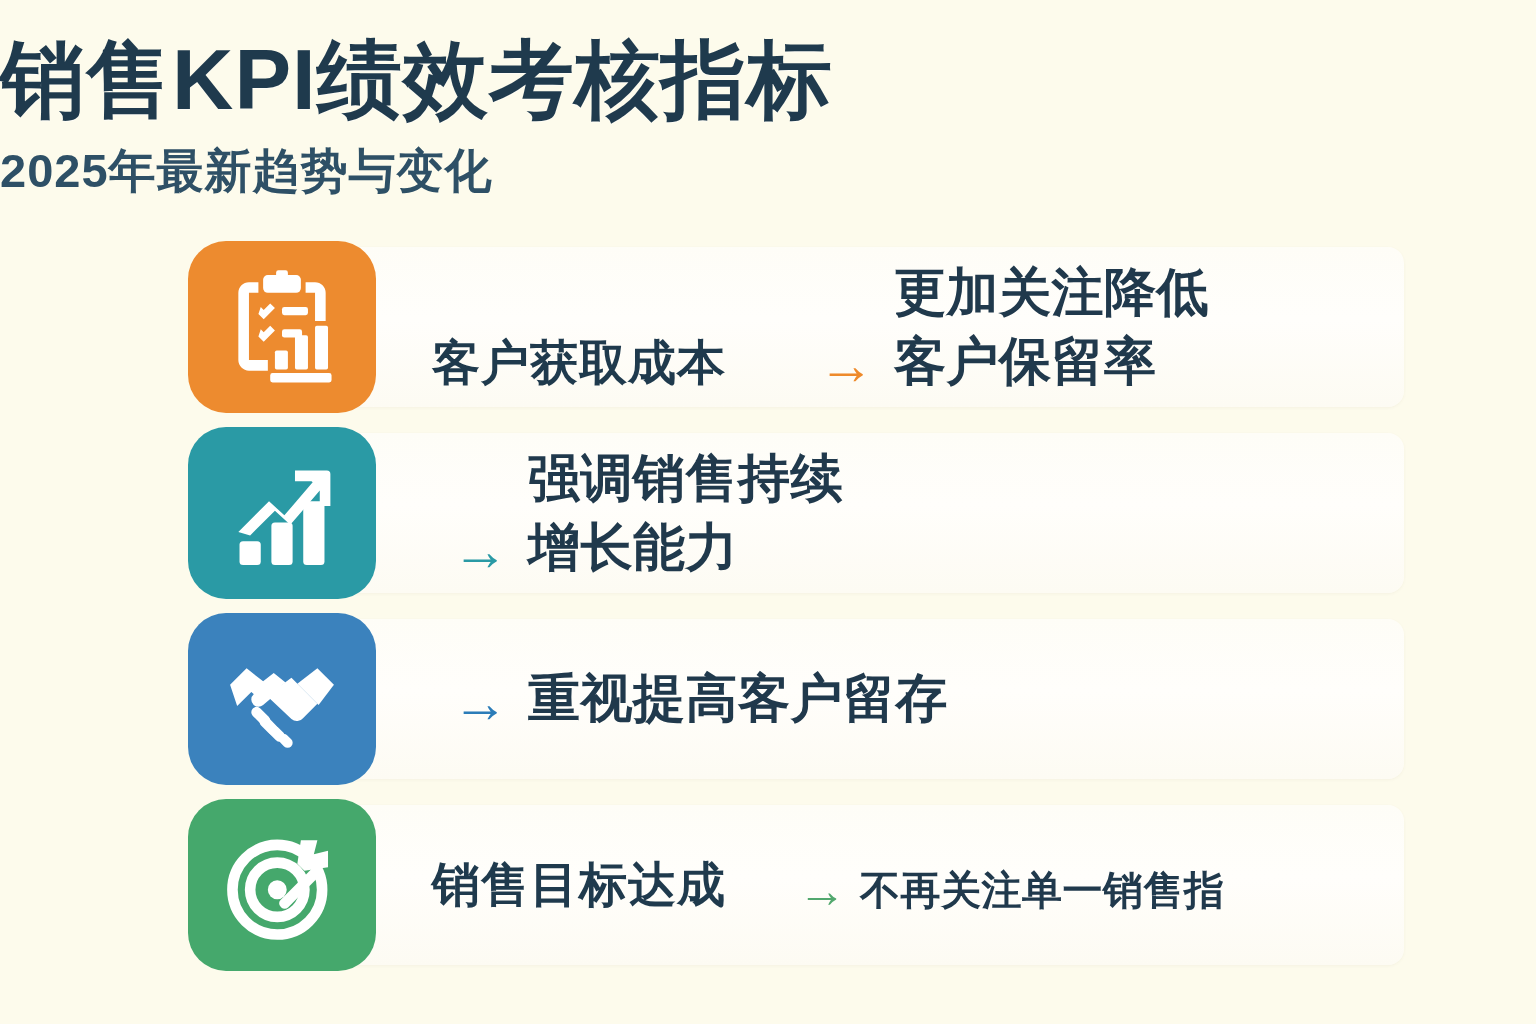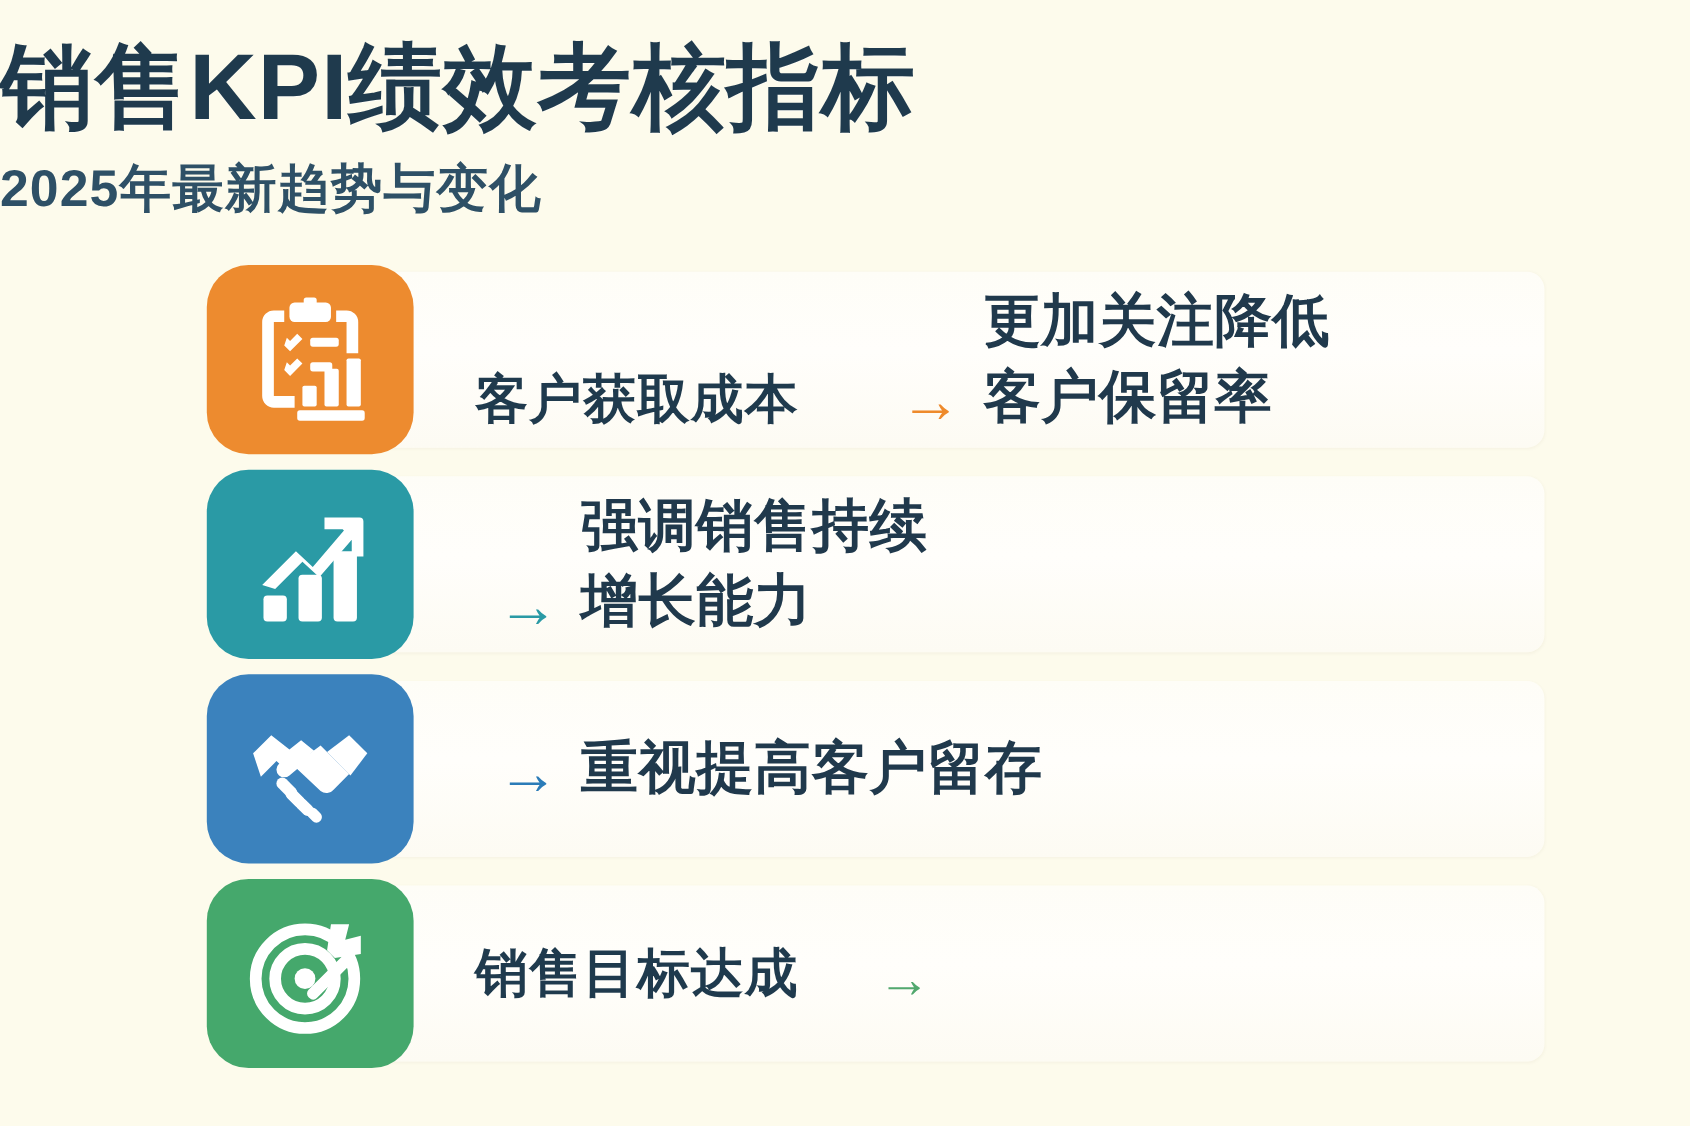--- a/index.html
+++ b/index.html
@@ -238,16 +238,19 @@
           <g fill="#ffffff">
             <rect x="42" y="48" width="46" height="9" rx="4" transform="rotate(-45 65 52)"></rect>
             <path d="M78 10 l14 0 l-3 12 l12 -3 l0 14 -20 3 -6 -6 z" transform="translate(-12 2)"></path>
           </g>
         </svg>
       </span>
     </div>
     <div class="row-body">
       <div class="metric-label">销售目标达成</div>
       <div class="trend-arrow">→</div>
+      <div class="trend-text">
+        <span class="line">不再关注单一销售指</span>
+      </div>
     </div>
   </div>
 
 </div>
 
 </body></html>

